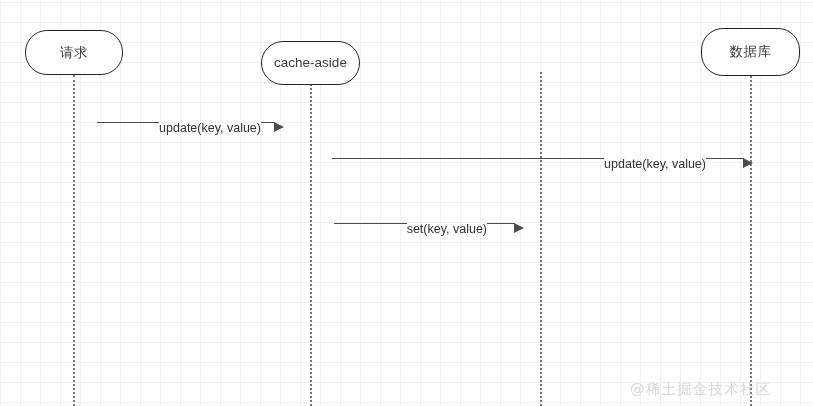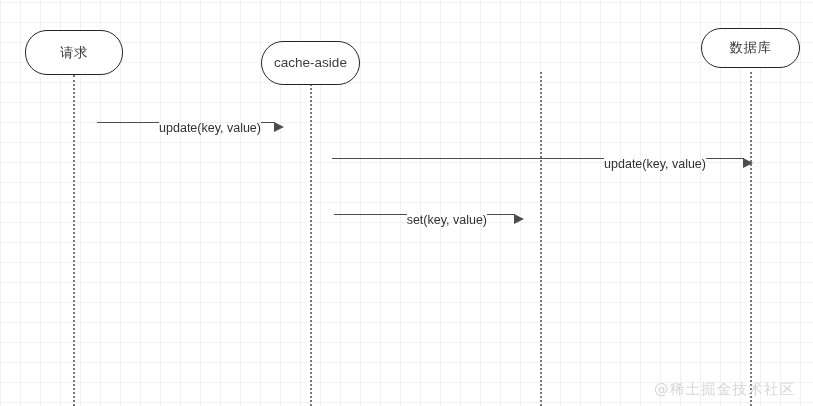--- a/index.html
+++ b/index.html
@@ -106,40 +106,40 @@
 
   <div class="actor-box" style="left:25px; top:30px; width:98px; height:45px;">
     <span class="actor-label">请求</span>
   </div>
 
   <div class="actor-box" style="left:261px; top:41px; width:99px; height:44px;">
     <span class="actor-label latin">cache-aside</span>
   </div>
 
 
-  <div class="actor-box" style="left:701px; top:28px; width:99px; height:40px;">
+  <div class="actor-box" style="left:701px; top:28px; width:99px; height:48px;">
     <span class="actor-label">数据库</span>
   </div>
 
   <div class="message" style="left:97px; top:122px; width:187px;">
     <span class="msg-line"></span>
     <span class="msg-label">update(key, value)</span>
     <span class="msg-line" style="max-width:14px;"></span>
     <span class="msg-head"></span>
   </div>
 
   <div class="message" style="left:332px; top:158px; width:421px;">
     <span class="msg-line"></span>
     <span class="msg-label">update(key, value)</span>
     <span class="msg-line" style="max-width:38px;"></span>
     <span class="msg-head"></span>
   </div>
 
-  <div class="message" style="left:334px; top:214px; width:190px;">
+  <div class="message" style="left:334px; top:223px; width:190px;">
     <span class="msg-line"></span>
     <span class="msg-label">set(key, value)</span>
     <span class="msg-line" style="max-width:28px;"></span>
     <span class="msg-head"></span>
   </div>
 
-  <div class="watermark" style="left:654px; top:382px;">@稀土掘金技术社区</div>
+  <div class="watermark" style="left:630px; top:382px;">@稀土掘金技术社区</div>
 
 </div>
 
 </body></html>

